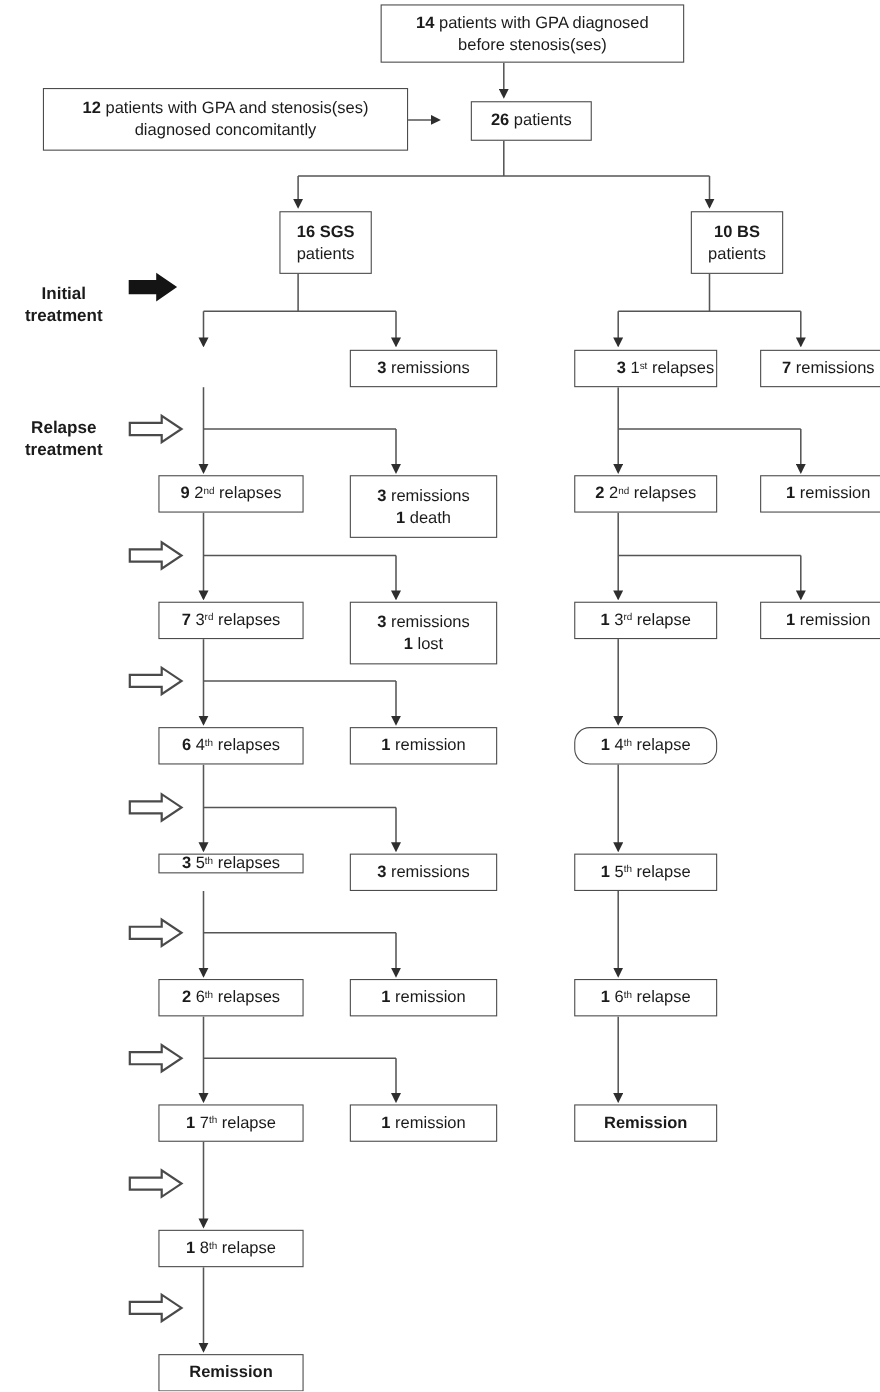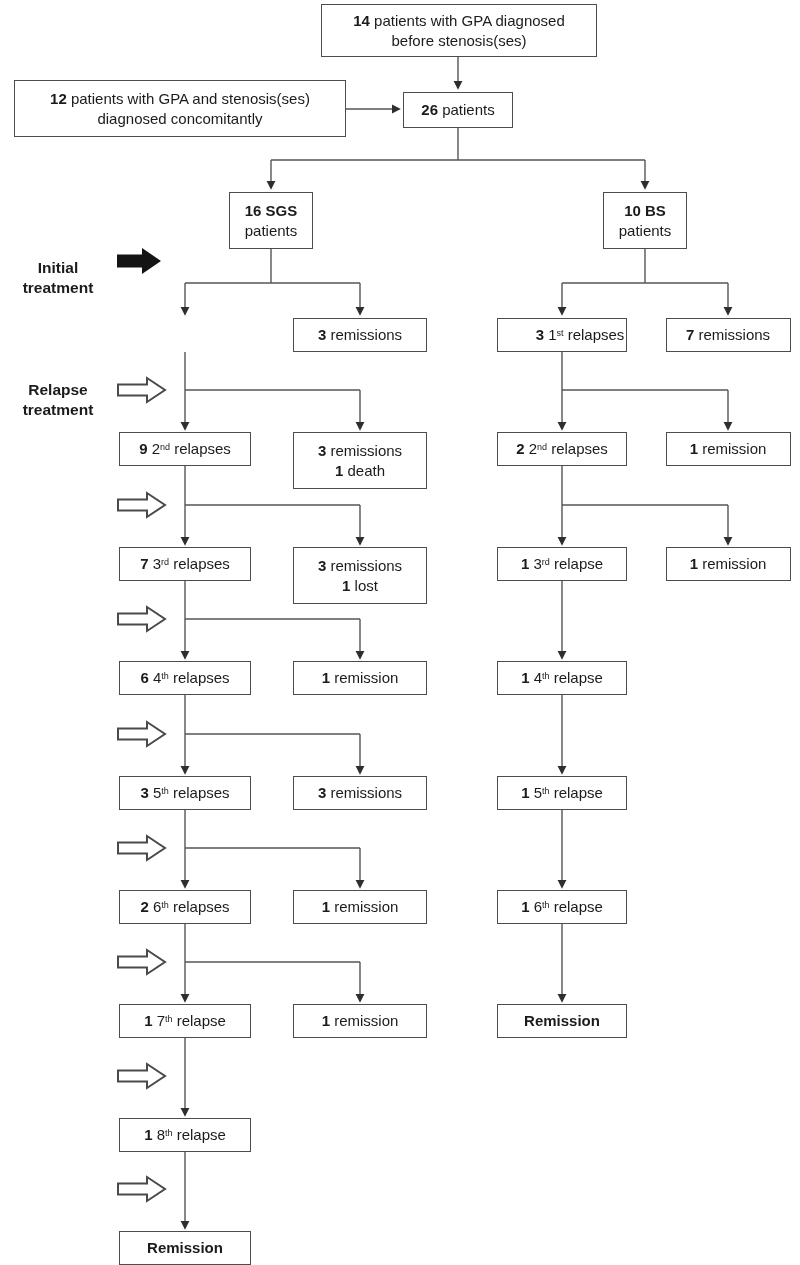--- a/index.html
+++ b/index.html
@@ -1,21 +1,21 @@
 <!DOCTYPE html>
 <html><head>
 <meta charset="utf-8">
 <style>
   html,body{margin:0;padding:0;background:#ffffff;}
   #canvas{position:relative;width:800px;height:1265px;background:#ffffff;
           font-family:"Liberation Sans",sans-serif;color:#1b1b1b;overflow:hidden;}
   #connectors{position:absolute;left:0;top:0;}
   .box{position:absolute;background:#fff;border:1.5px solid #4c4c4c;box-sizing:border-box;
        display:flex;flex-direction:column;justify-content:center;align-items:center;
-       text-align:center;font-size:15px;line-height:1.28;}
+       text-align:center;font-size:15px;line-height:1.28;margin-left:25px;}
   .label{position:absolute;display:flex;flex-direction:column;justify-content:center;align-items:center;
          text-align:center;font-weight:700;font-size:15.5px;line-height:1.3;margin-top:16px;}
   .ln{white-space:nowrap;}
   .b{font-weight:700;}
   .sup{font-size:0.6em;position:relative;top:-0.45em;}
 </style>
 </head>
 <body>
 
 <div id="canvas">
@@ -109,21 +109,21 @@
     </div>
     <div class="box" style="left: 119px; top: 432px; width: 132px; height: 34px; align-items: center;">
       <div class="ln"><span class="b">9</span><span> 2</span><span class="sup">nd</span><span> relapses</span></div>
     </div>
     <div class="box" style="left: 119px; top: 547px; width: 132px; height: 34px;">
       <div class="ln"><span class="b">7</span><span> 3</span><span class="sup">rd</span><span> relapses</span></div>
     </div>
     <div class="box" style="left: 119px; top: 661px; width: 132px; height: 34px;">
       <div class="ln"><span class="b">6</span><span> 4</span><span class="sup">th</span><span> relapses</span></div>
     </div>
-    <div class="box" style="left: 119px; top: 776px; width: 132px; height: 34px;">
+    <div class="box" style="left: 119px; top: 776px; width: 132px; height: 18px;">
       <div class="ln"><span class="b">3</span><span> 5</span><span class="sup">th</span><span> relapses</span></div>
     </div>
     <div class="box" style="left: 119px; top: 890px; width: 132px; height: 34px;">
       <div class="ln"><span class="b">2</span><span> 6</span><span class="sup">th</span><span> relapses</span></div>
     </div>
     <div class="box" style="left: 119px; top: 1004px; width: 132px; height: 34px;">
       <div class="ln"><span class="b">1</span><span> 7</span><span class="sup">th</span><span> relapse</span></div>
     </div>
     <div class="box" style="left: 119px; top: 1118px; width: 132px; height: 34px;">
       <div class="ln"><span class="b">1</span><span> 8</span><span class="sup">th</span><span> relapse</span></div>
@@ -160,21 +160,21 @@
     </div>
     <div class="box" style="left: 497px; top: 318px; width: 130px; height: 34px; padding-left: 36px;">
       <div class="ln"><span class="b">3</span><span> 1</span><span class="sup">st</span><span> relapses</span></div>
     </div>
     <div class="box" style="left: 497px; top: 432px; width: 130px; height: 34px;">
       <div class="ln"><span class="b">2</span><span> 2</span><span class="sup">nd</span><span> relapses</span></div>
     </div>
     <div class="box" style="left: 497px; top: 547px; width: 130px; height: 34px;">
       <div class="ln"><span class="b">1</span><span> 3</span><span class="sup">rd</span><span> relapse</span></div>
     </div>
-    <div class="box" style="left: 497px; top: 661px; width: 130px; height: 34px;">
+    <div class="box" style="left: 497px; top: 661px; width: 130px; height: 34px; border-radius: 14px;">
       <div class="ln"><span class="b">1</span><span> 4</span><span class="sup">th</span><span> relapse</span></div>
     </div>
     <div class="box" style="left: 497px; top: 776px; width: 130px; height: 34px;">
       <div class="ln"><span class="b">1</span><span> 5</span><span class="sup">th</span><span> relapse</span></div>
     </div>
     <div class="box" style="left: 497px; top: 890px; width: 130px; height: 34px;">
       <div class="ln"><span class="b">1</span><span> 6</span><span class="sup">th</span><span> relapse</span></div>
     </div>
     <div class="box" style="left: 497px; top: 1004px; width: 130px; height: 34px;">
       <div class="ln"><span class="b">Remission</span></div>

